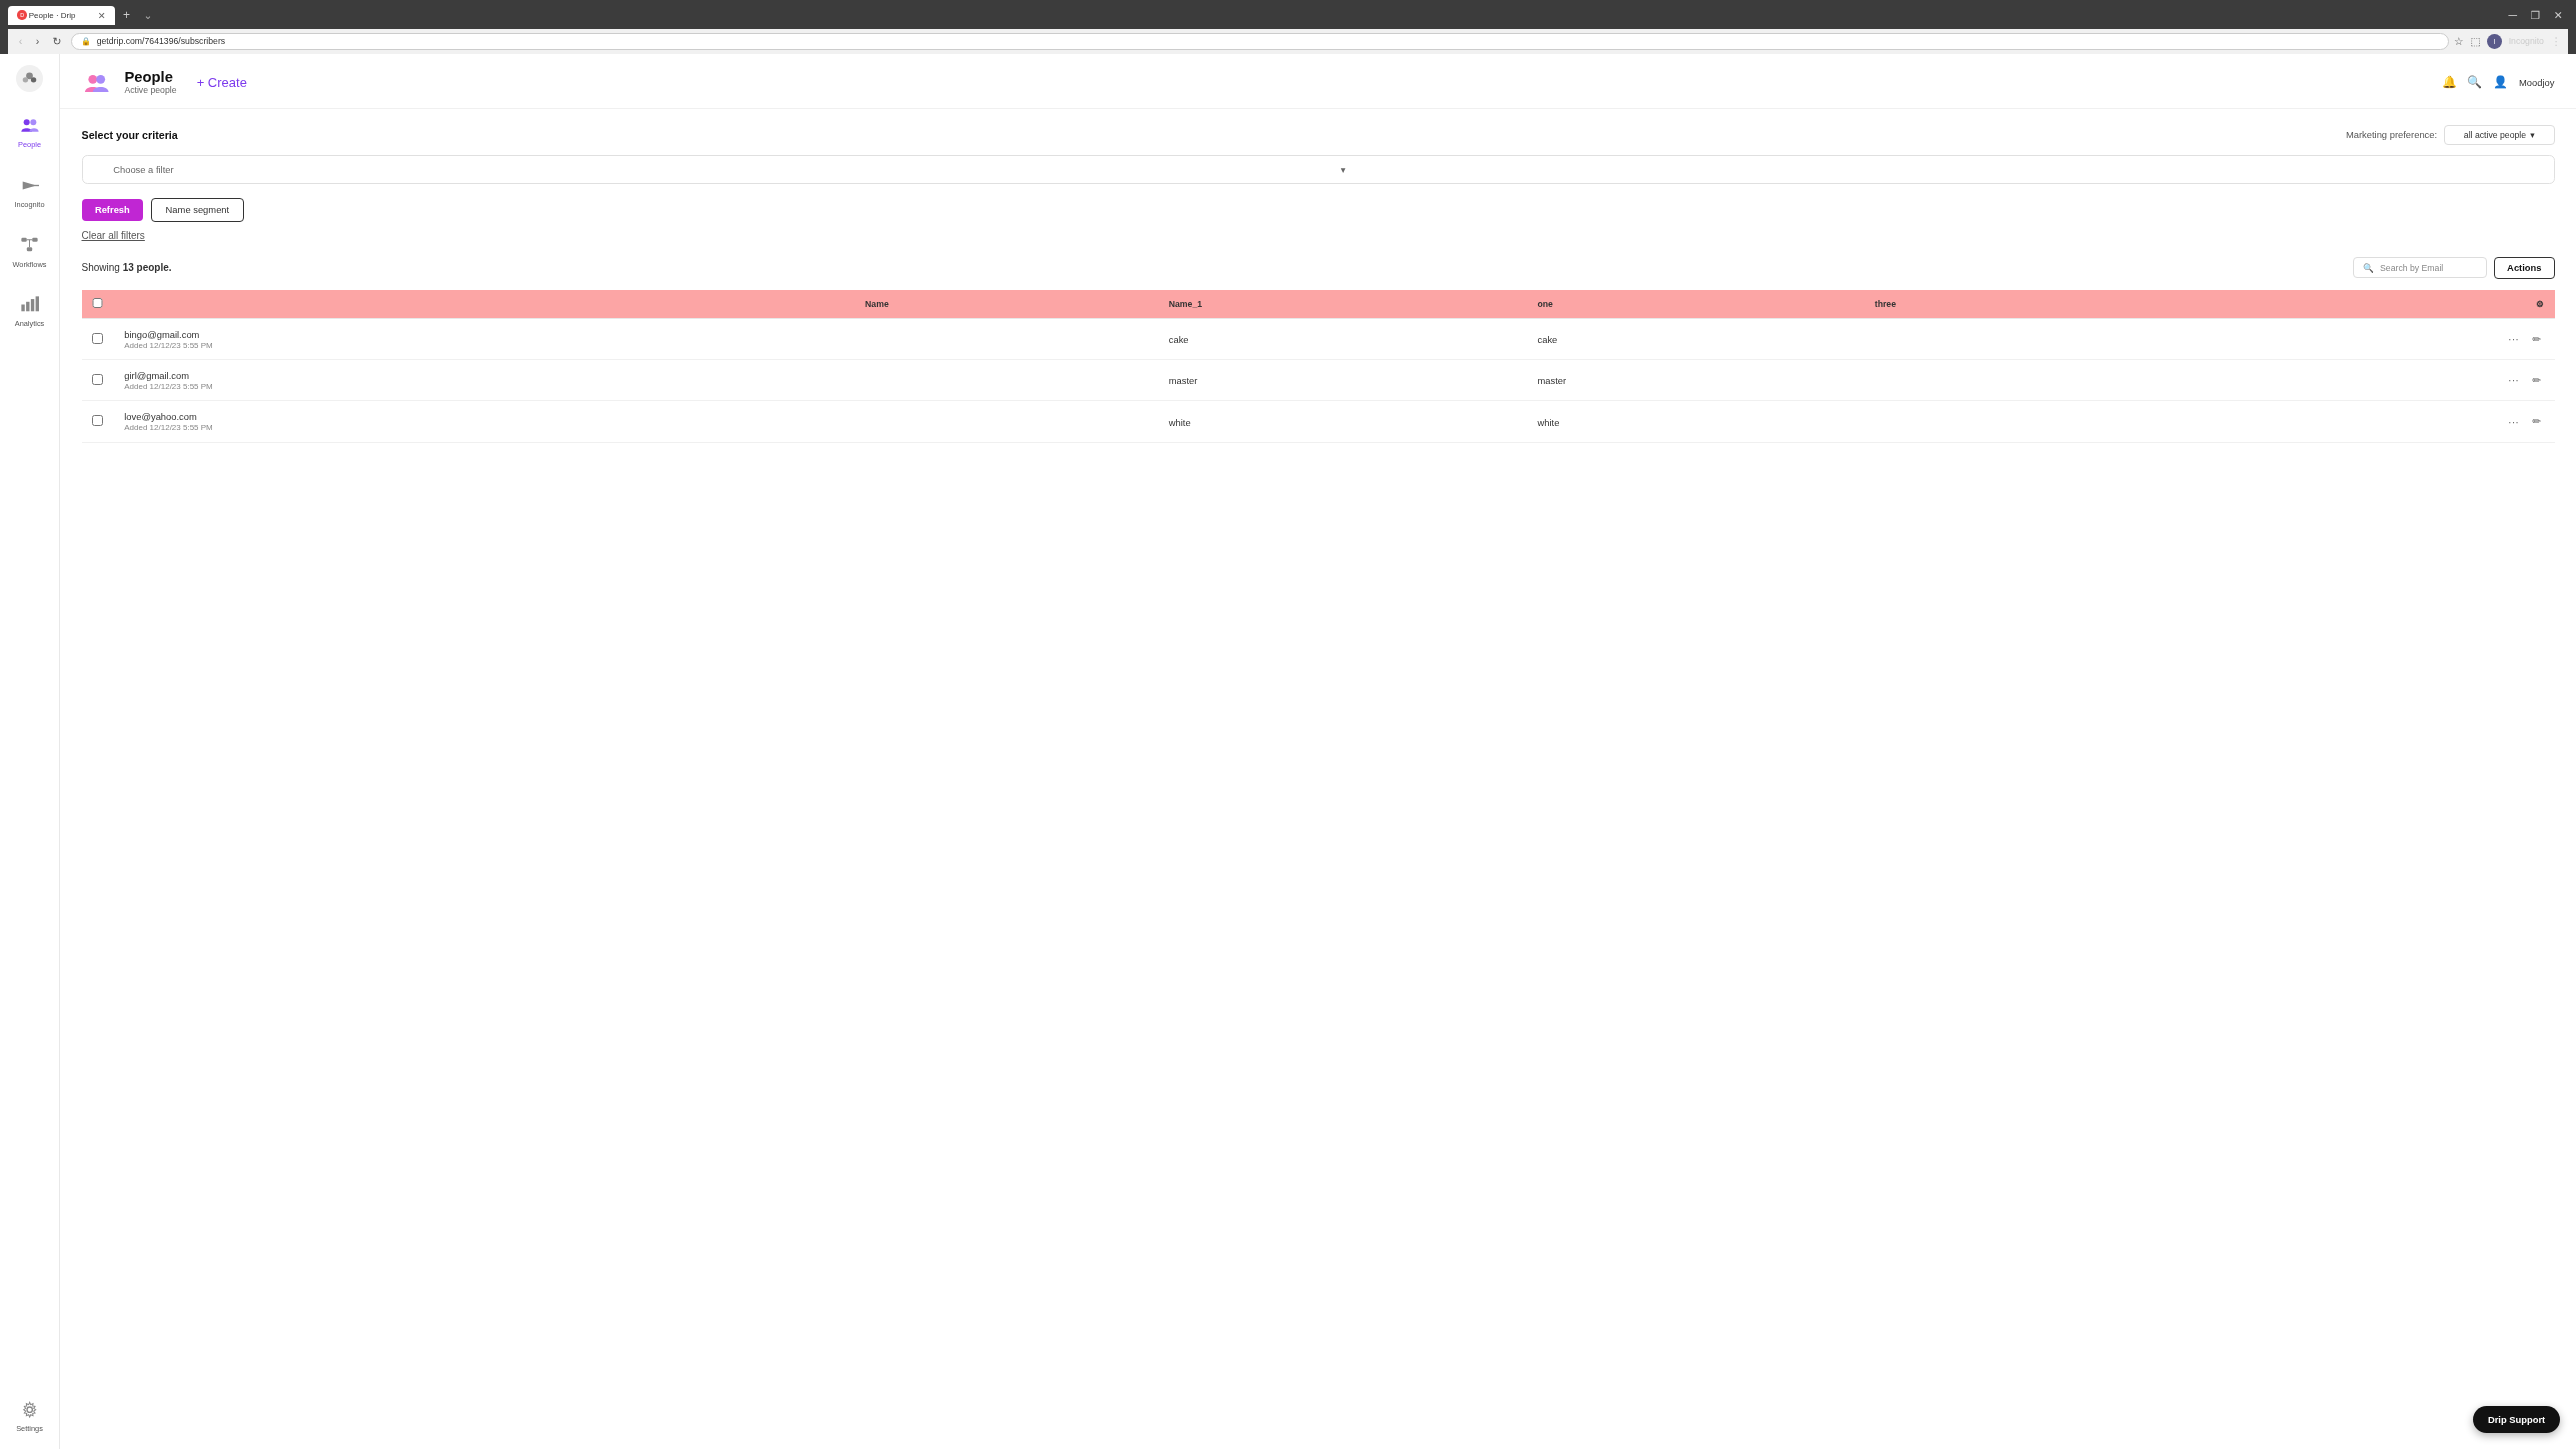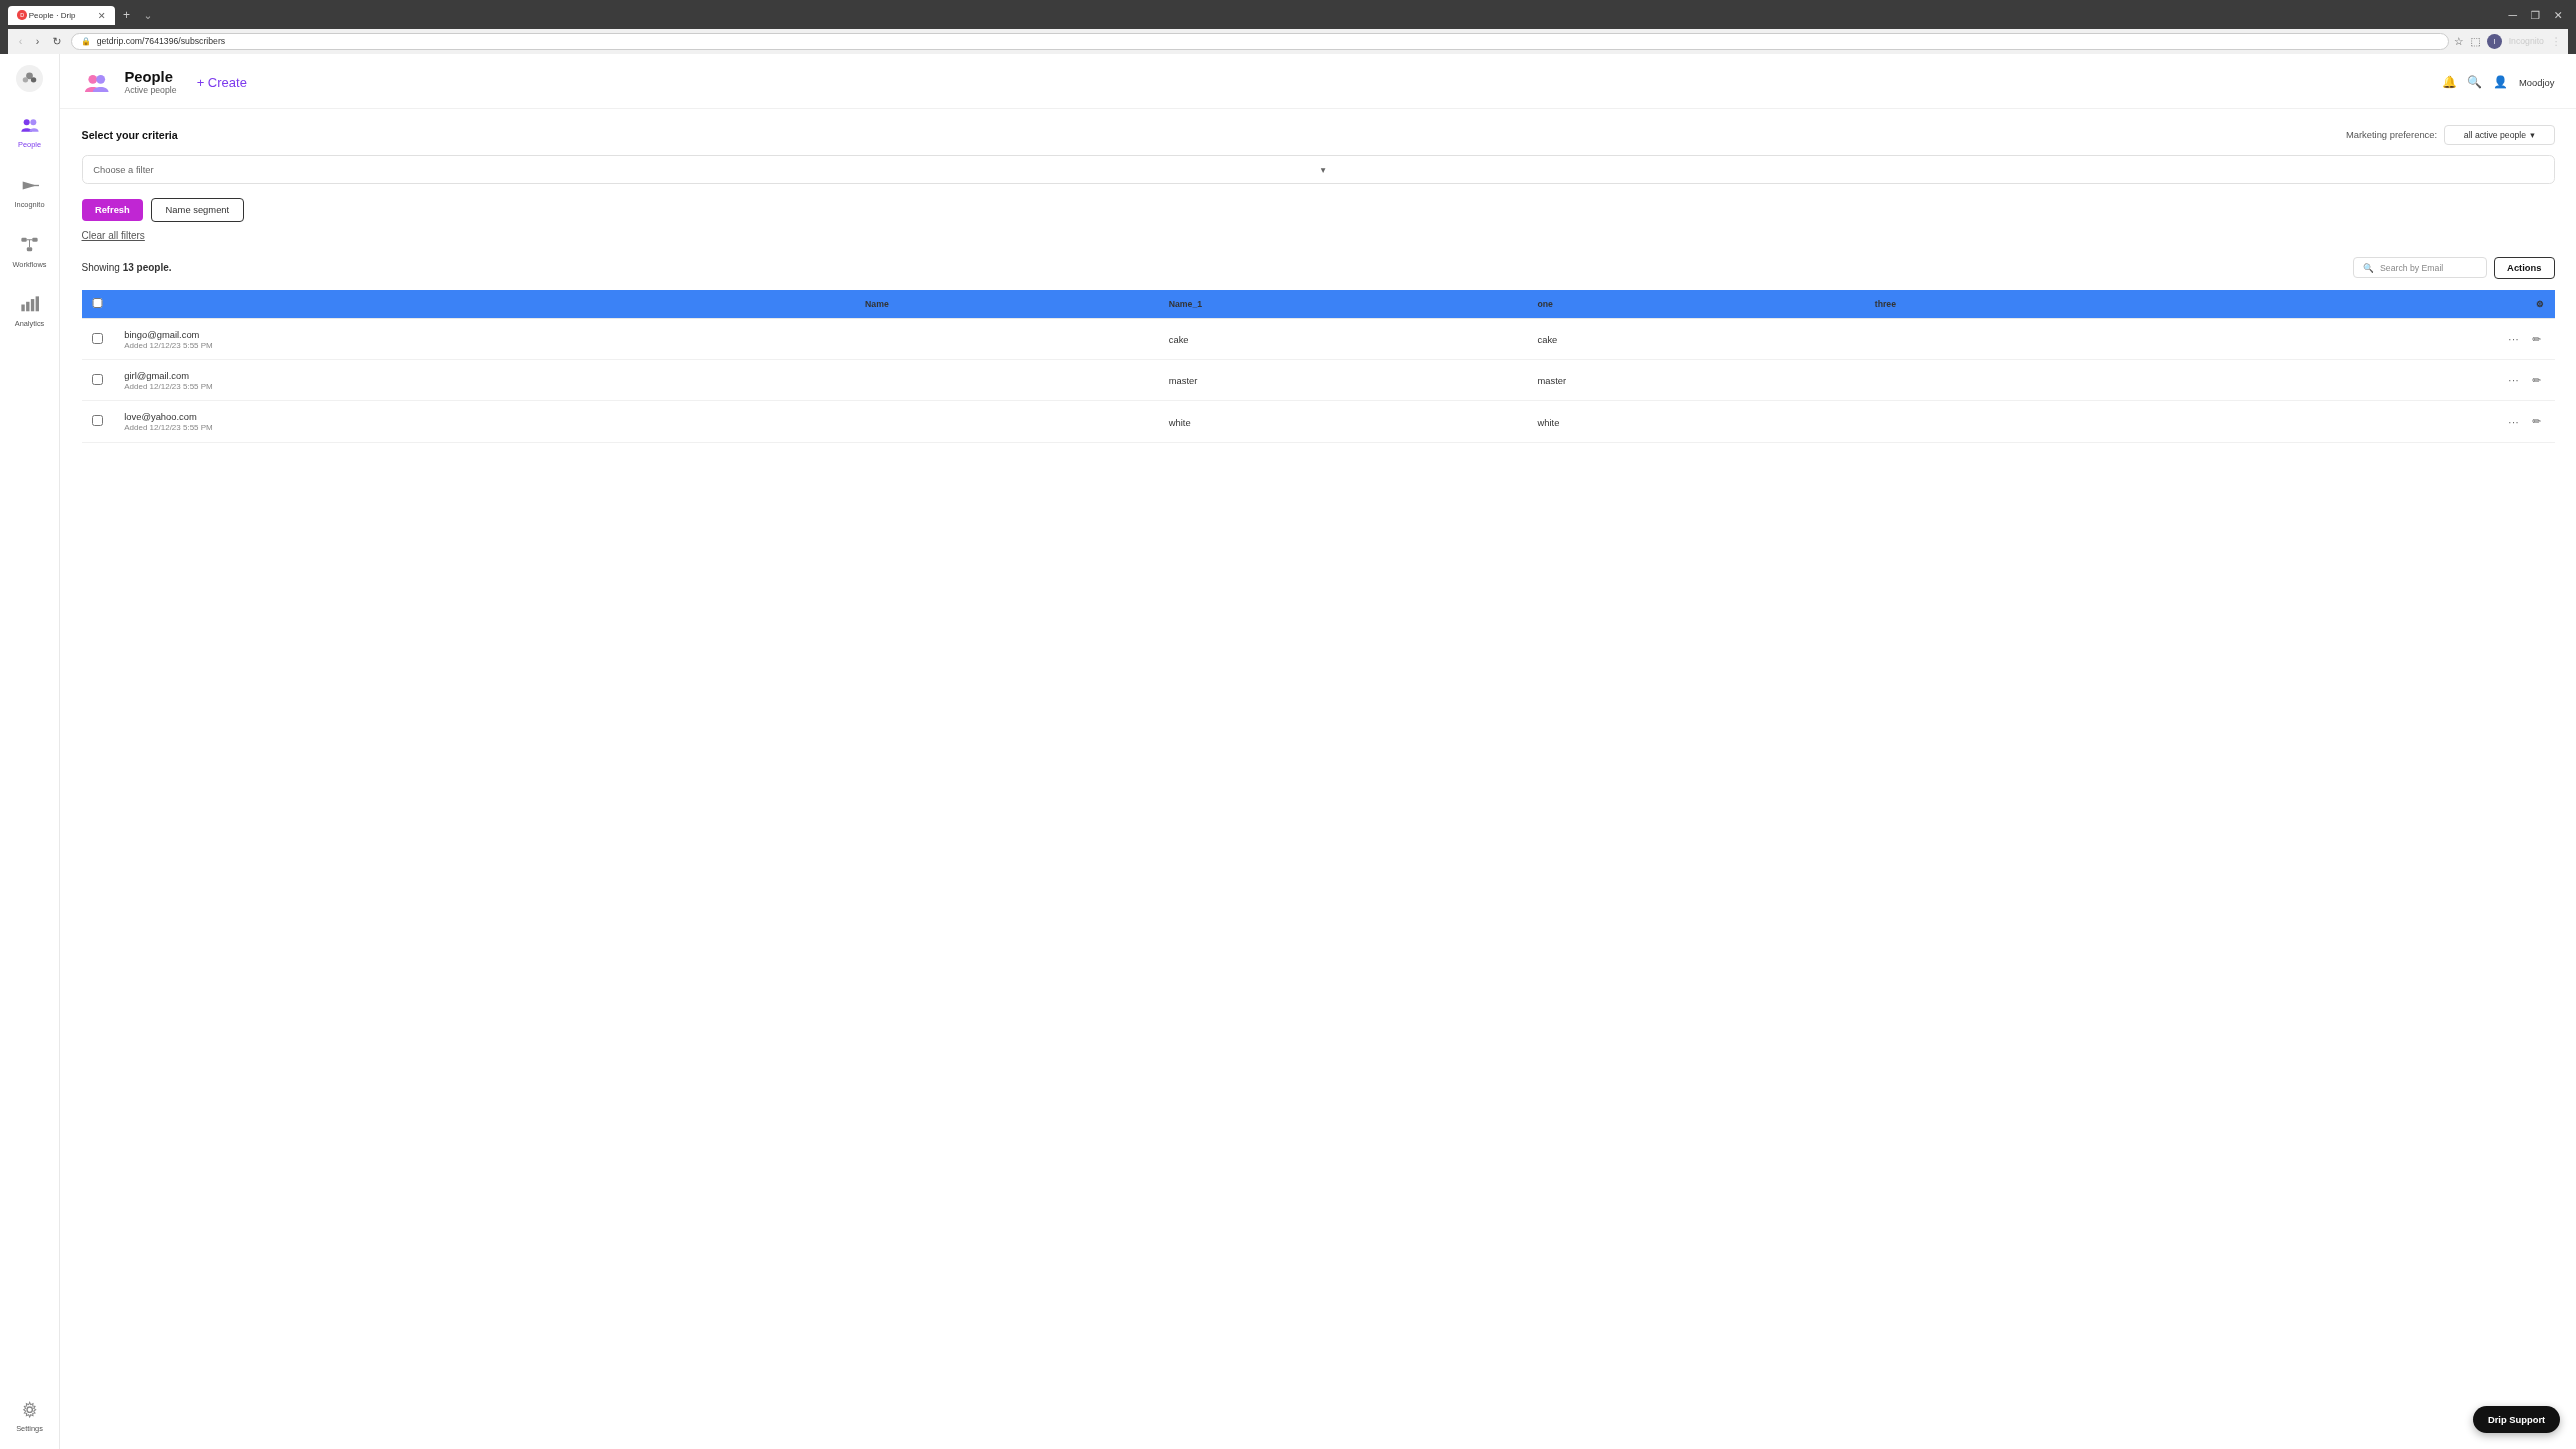--- a/index.html
+++ b/index.html
@@ -49,40 +49,40 @@
     .content { padding: 16px 21.5px; }
 
     
     .criteria-row { display: flex; align-items: center; justify-content: space-between; margin-bottom: 10.7px; }
     .criteria-label { font-size: 10.7px; font-weight: 600; color: #111; }
     .marketing-pref { display: flex; align-items: center; gap: 6.7px; font-size: 9.4px; color: #555; }
     .marketing-dropdown { display: flex; align-items: center; gap: 4px; background: white; border: 0.7px solid #ddd; border-radius: 4px; padding: 4px 19px; font-size: 8.7px; color: #333; cursor: pointer; }
 
     
     .filter-bar { background: white; border: 0.7px solid #e0e0e0; border-radius: 5.4px; padding: 8px 10.7px; display: flex; align-items: center; gap: 5.4px; margin-bottom: 13.4px; cursor: pointer; }
-    .filter-bar span { flex: 1; color: #666; font-size: 9.4px; }
+    .filter-bar span { flex: 1; color: #666; font-size: 9.4px; margin-left: 20px; }
     .filter-chevron { color: #888; font-size: 9.4px; }
 
     
     .action-row { display: flex; align-items: center; gap: 8px; margin-bottom: 8px; }
     .btn-refresh { background: #c026d3; color: white; border: none; border-radius: 4px; padding: 5.4px 13.4px; font-size: 9.4px; font-weight: 600; cursor: pointer; }
     .btn-save { background: white; border: 1.3px solid #333; border-radius: 4px; padding: 5.4px 13.4px; font-size: 9.4px; font-weight: 500; cursor: pointer; color: #333; }
     .clear-filters { color: #555; font-size: 10px; text-decoration: underline; cursor: pointer; display: block; margin-bottom: 16px; }
 
     
     .people-count-row { display: flex; align-items: center; justify-content: space-between; margin-bottom: 10.7px; }
     .people-count { font-size: 10px; color: #333; }
     .people-count strong { font-weight: 700; }
     .search-actions { display: flex; align-items: center; gap: 6.7px; }
     .search-box { display: flex; align-items: center; gap: 5.4px; background: white; border: 0.7px solid #ddd; border-radius: 4px; padding: 4.7px 9.4px; font-size: 8.7px; color: #888; min-width: 134px; }
     .actions-btn { background: white; border: 1.3px solid #333; border-radius: 4px; padding: 4.7px 12px; font-size: 9.4px; font-weight: 600; cursor: pointer; color: #111; }
 
     
     .people-table { width: 100%; border-collapse: collapse; }
-    .people-table thead tr { background: #3b82f6; border-bottom: 1.3px solid #e8e8e8; }
+    .people-table thead tr { background: #fca5a5; border-bottom: 1.3px solid #e8e8e8; }
     .people-table th { padding: 8px 10.7px; text-align: left; font-size: 8.7px; font-weight: 600; color: #333; }
     .people-table th:first-child { width: 27px; }
     .people-table th.settings { text-align: right; }
     .people-table tbody tr { border-bottom: 0.7px solid #f0f0f0; }
     .person-email { font-size: 9.4px; font-weight: 500; color: #333; }
     .person-added { font-size: 8px; color: #888; margin-top: 1.3px; }
     .person-cell { padding: 9.4px 10.7px; }
     .person-value { font-size: 9.4px; color: #333; }
     .row-actions { display: flex; align-items: center; gap: 8px; justify-content: flex-end; }
     .row-action-btn { background: none; border: none; cursor: pointer; color: #666; font-size: 10.7px; padding: 2.7px; }

